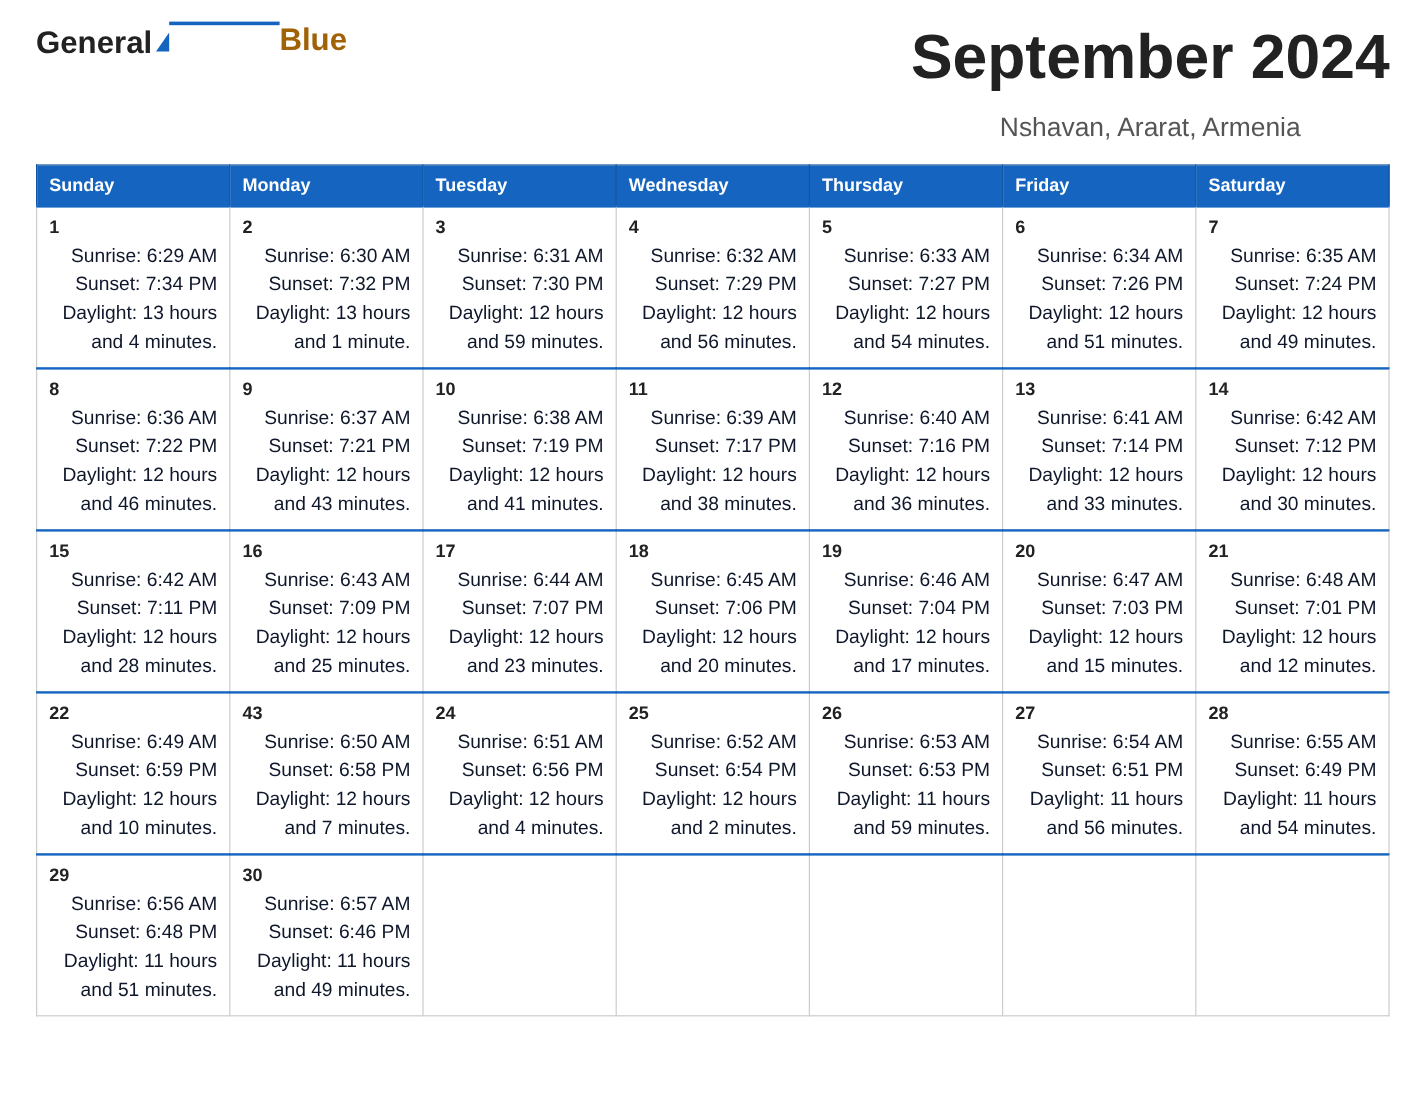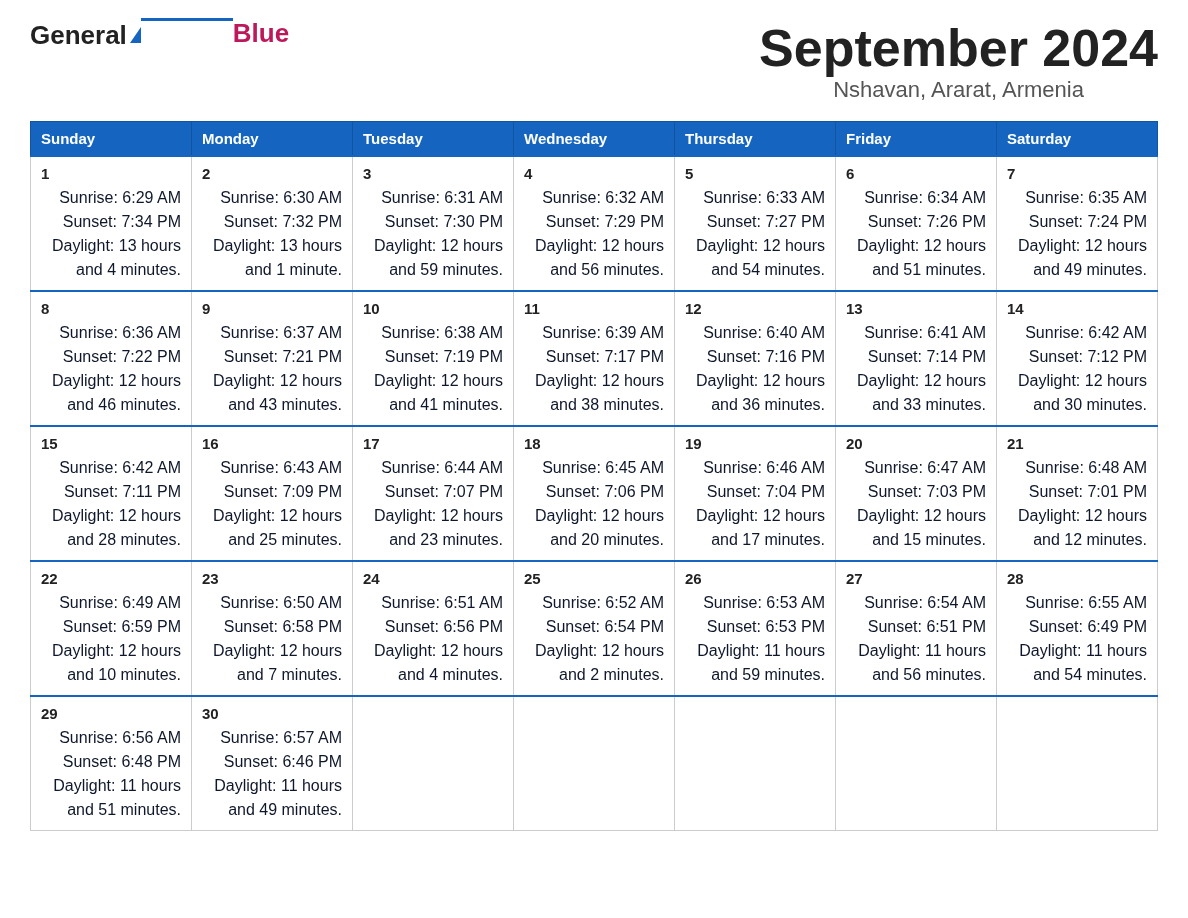--- a/index.html
+++ b/index.html
@@ -28,21 +28,21 @@
     }
     .month-title {
       font-size: 52px;
       font-weight: bold;
       color: #222;
       line-height: 1.1;
     }
     .location-title {
       font-size: 22px;
       color: #555;
-      margin-top: 0;
+      margin-top: 16px;
     }
     table {
       width: 100%;
       border-collapse: collapse;
     }
     thead tr th {
       background: #1565c0;
       color: #fff;
       font-weight: bold;
       font-size: 15px;
@@ -89,21 +89,21 @@
 
 <div class="header">
   <div class="logo">
     <div style="display:flex;align-items:center;gap:2px;">
       <span style="font-size:26px;font-weight:bold;color:#222;">General</span>
       <span style="display:inline-block;width:0;height:0;border-left:11px solid transparent;border-bottom:16px solid #1565c0;margin-left:1px;margin-bottom:2px;"></span>
     </div>
     <div style="display:flex;align-items:center;margin-top:-2px;">
       <div style="height:3px;background:#1565c0;width:92px;margin-right:0;"></div>
     </div>
-    <div style="font-size:26px;font-weight:bold;color:#be185d;margin-top:-2px;">Blue</div>
+    <div style="font-size:26px;font-weight:bold;color:#a16207;margin-top:-2px;">Blue</div>
   </div>
   <div class="title-block">
     <div class="month-title">September 2024</div>
     <div class="location-title">Nshavan, Ararat, Armenia</div>
   </div>
 </div>
 
 <table>
   <thead>
     <tr>
@@ -206,21 +206,21 @@
           <div class="day-num">21</div>
           <div class="day-info">Sunrise: 6:48 AM<br>Sunset: 7:01 PM<br>Daylight: 12 hours and 12 minutes.</div>
         </td>
       </tr>
       <tr>
         <td>
           <div class="day-num">22</div>
           <div class="day-info">Sunrise: 6:49 AM<br>Sunset: 6:59 PM<br>Daylight: 12 hours and 10 minutes.</div>
         </td>
         <td>
-          <div class="day-num">23</div>
+          <div class="day-num">43</div>
           <div class="day-info">Sunrise: 6:50 AM<br>Sunset: 6:58 PM<br>Daylight: 12 hours and 7 minutes.</div>
         </td>
         <td>
           <div class="day-num">24</div>
           <div class="day-info">Sunrise: 6:51 AM<br>Sunset: 6:56 PM<br>Daylight: 12 hours and 4 minutes.</div>
         </td>
         <td>
           <div class="day-num">25</div>
           <div class="day-info">Sunrise: 6:52 AM<br>Sunset: 6:54 PM<br>Daylight: 12 hours and 2 minutes.</div>
         </td>

